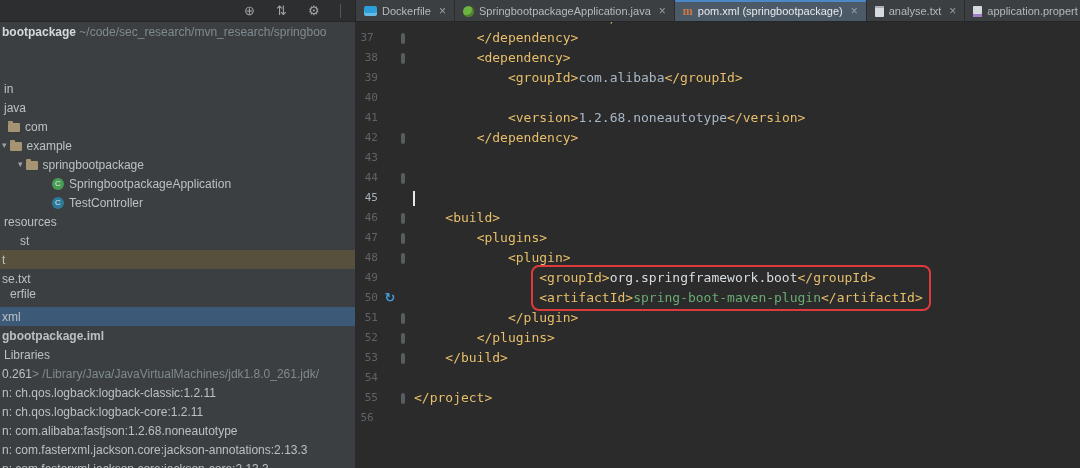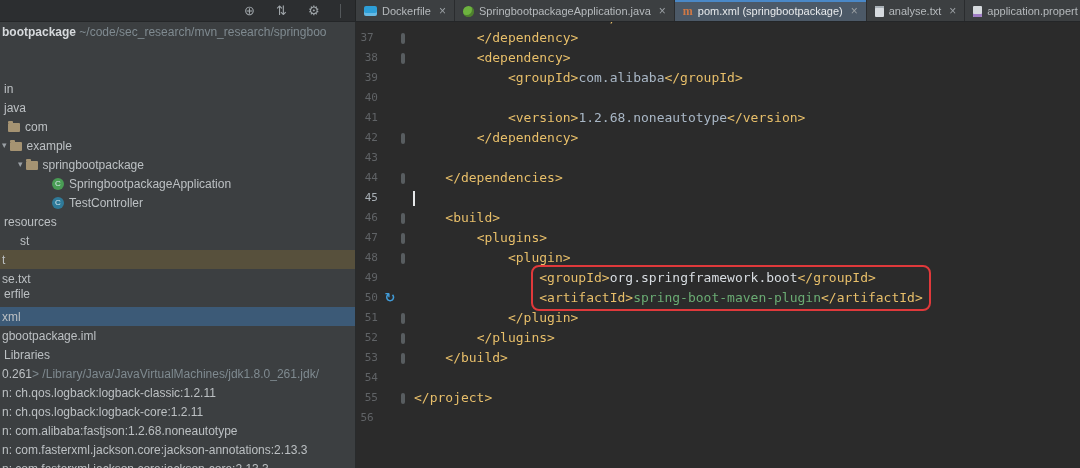--- a/index.html
+++ b/index.html
@@ -112,27 +112,27 @@
         </div>
         <div class="tree-row" style="top: 209px; padding-left: 20px;">
           <span>st</span>
         </div>
         <div class="tree-row hl-brown" style="top: 228px; padding-left: 2px;">
           <span>t</span>
         </div>
         <div class="tree-row" style="top: 247px; padding-left: 2px; align-items: center;">
           <span>se.txt</span>
         </div>
-        <div class="tree-row" style="top: 262px; padding-left: 4px;">
+        <div class="tree-row" style="top: 262px; padding-left: 10px;">
           <span>erfile</span>
         </div>
         <div class="tree-row hl-blue" style="top: 285px; padding-left: 2px;">
           <span>xml</span>
         </div>
-        <div class="tree-row" style="top: 304px; padding-left: 2px;">
+        <div class="tree-row" style="top: 304px; padding-left: 2px; font-weight: bold;">
           <span>gbootpackage.iml</span>
         </div>
         <div class="tree-row" style="top: 323px; padding-left: 4px;">
           <span>Libraries</span>
         </div>
         <div class="tree-row" style="top: 342px; padding-left: 2px;">
           <span>0.261</span>
           <span class="dim"> &gt; /Library/Java/JavaVirtualMachines/jdk1.8.0_261.jdk/</span>
         </div>
         <div class="tree-row" style="top: 361px; padding-left: 2px;">
@@ -168,21 +168,20 @@
         <div class="gutter-num" style="top: 88px;">40</div>
         <div class="gutter-num" style="top: 108px;">41</div>
         <div class="code-line" style="top: 108px;">            <span class="tk-tag">&lt;version&gt;</span><span class="tk-text">1.2.68.noneautotype</span><span class="tk-tag">&lt;/version&gt;</span></div>
         <div class="gutter-num" style="top: 128px;">42</div>
         <div class="change-bar" style="top: 133px;"></div>
         <div class="code-line" style="top: 128px;">        <span class="tk-tag">&lt;/dependency&gt;</span></div>
         <div class="gutter-num" style="top: 148px;">43</div>
         <div class="code-line" style="top: 148px;"></div>
         <div class="gutter-num" style="top: 168px;">44</div>
         <div class="change-bar" style="top: 173px;"></div>
-        <div class="code-line" style="top: 168px;">    <span class="tk-tag">&lt;/dependencies&gt;</span></div>
         <div class="gutter-num current" style="top: 188px;">45</div>
         <div class="code-line" style="top: 188px;"></div>
         <div class="caret" style="top: 191px;"></div>
         <div class="gutter-num" style="top: 208px;">46</div>
         <div class="change-bar" style="top: 213px;"></div>
         <div class="code-line" style="top: 208px;">    <span class="tk-tag">&lt;build&gt;</span></div>
         <div class="gutter-num" style="top: 228px;">47</div>
         <div class="change-bar" style="top: 233px;"></div>
         <div class="code-line" style="top: 228px;">        <span class="tk-tag">&lt;plugins&gt;</span></div>
         <div class="gutter-num" style="top: 248px;">48</div>

